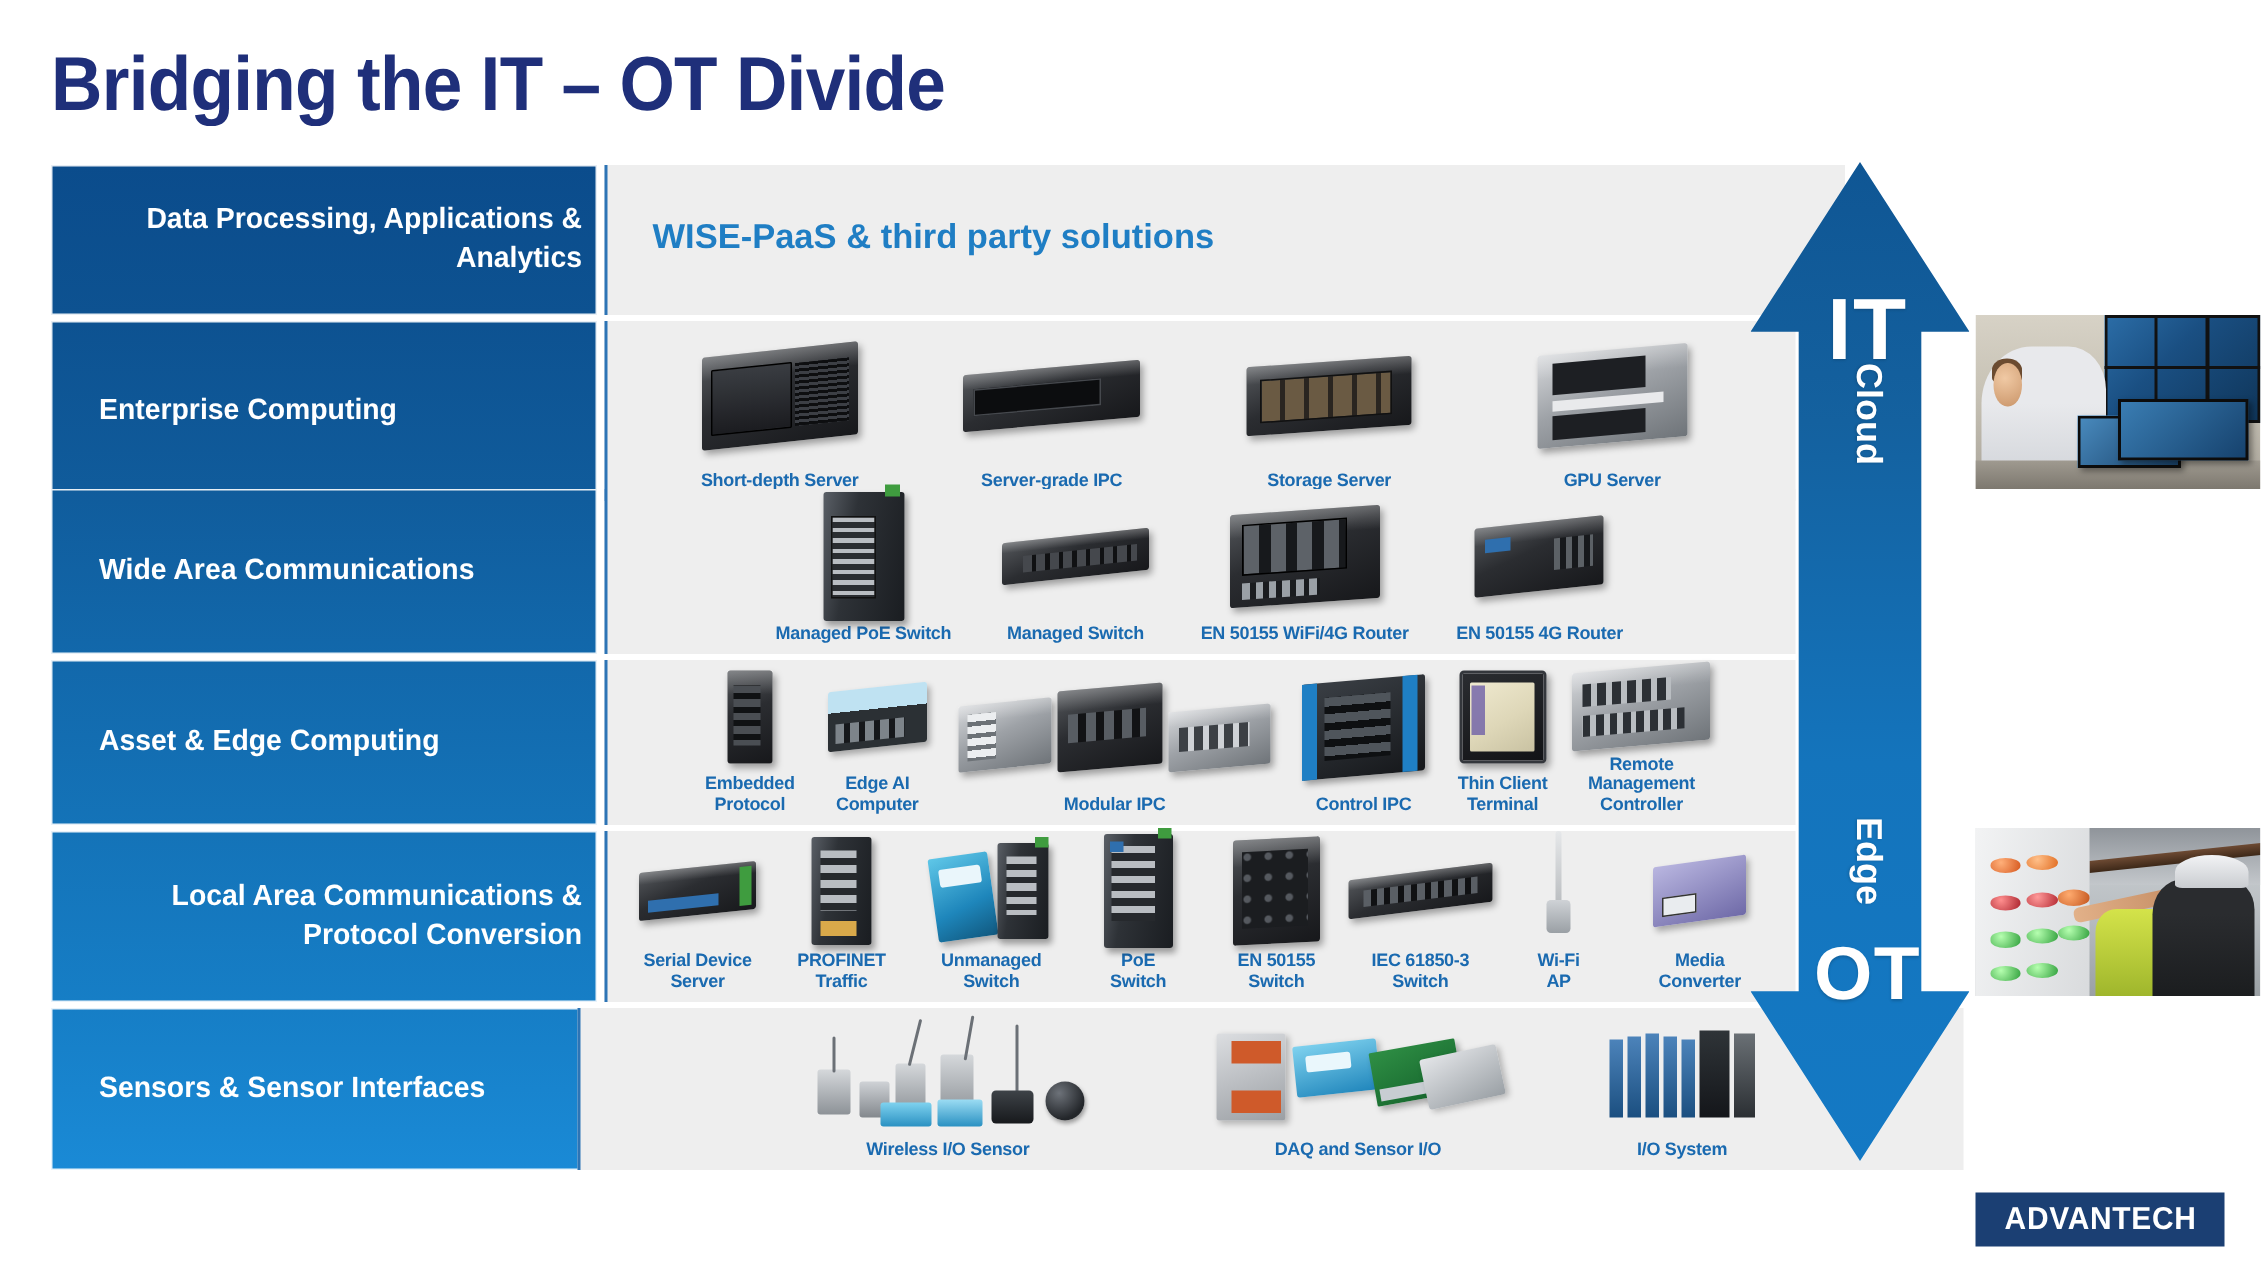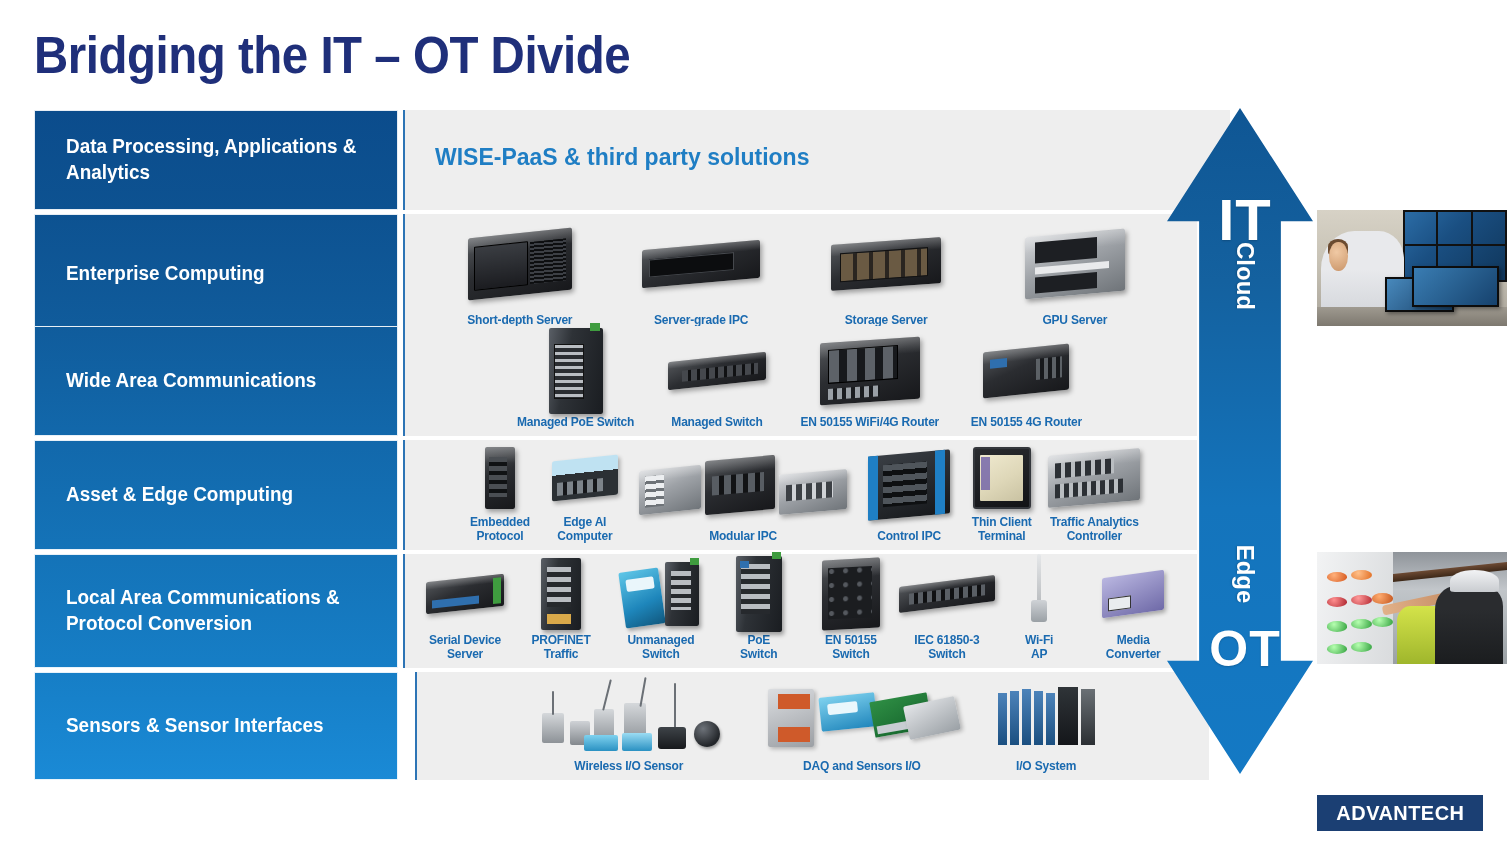--- a/index.html
+++ b/index.html
@@ -21,20 +21,21 @@
 
   
   .row { position: absolute; left: 0; right: 0; }
 
   .side {
     position: absolute; left: 34px; width: 364px; top: 0; bottom: 0;
     display: flex; align-items: center;
     color: #ffffff; font-weight: bold; font-size: 19.5px;
     padding-left: 32px; line-height: 1.32;
     box-shadow: 0 0 0 1px rgba(255,255,255,0.9) inset;
+    text-align: right;
   }
   .side span { transform: scaleX(0.97); transform-origin: left center; display:block;}
 
   .panel {
     position: absolute; top: 0; bottom: 0;
     background: #eeeeee;
     border-left: 2px solid #2d74b5;
   }
 
   
@@ -441,21 +442,21 @@
 
         <div class="item" style="width:13%;">
           <div class="pic">
             <div class="dev box3d silver" style="width:92px;height:52px;transform:skewY(-5deg);">
               <div style="position:absolute;left:8%;top:16%;width:64%;height:28%;
                           background:repeating-linear-gradient(90deg,#2c3035 0 6px,#b9bdc1 6px 10px);"></div>
               <div style="position:absolute;left:8%;top:56%;width:74%;height:26%;
                           background:repeating-linear-gradient(90deg,#2c3035 0 5px,#b9bdc1 5px 9px);"></div>
             </div>
           </div>
-          <div class="caption">Traffic Analytics
+          <div class="caption">Remote Management
 Controller</div>
         </div>
 
       </div>
     </div>
   </div>
 
   <div class="row" style="top:554px;height:114px;">
     <div class="side" style="background:linear-gradient(180deg,#1473b8,#167ec6);">
       <span>Local Area Communications &amp;
@@ -566,21 +567,21 @@
         </div>
 
       </div>
     </div>
   </div>
 
   <div class="row" style="top:672px;height:108px;">
     <div class="side" style="background:linear-gradient(180deg,#167ec6,#1a8ad6);">
       <span>Sensors &amp; Sensor Interfaces</span>
     </div>
-    <div class="panel" style="left:415px;width:794px;">
+    <div class="panel" style="left:385px;width:924px;">
       <div class="items" style="padding:0 20px;">
 
         <div class="item" style="width:33%;">
           <div class="pic">
             <div style="position:relative;width:210px;height:78px;">
               <div style="position:absolute;left:18px;top:36px;width:22px;height:30px;
                           background:linear-gradient(180deg,#d5d8db,#8d9297);border-radius:2px;"></div>
               <div class="antenna" style="left:28px;top:14px;height:24px;"></div>
               <div style="position:absolute;left:46px;top:44px;width:20px;height:24px;
                           background:linear-gradient(180deg,#cfd2d6,#83888d);border-radius:2px;"></div>
@@ -618,21 +619,21 @@
                 <div style="position:absolute;left:14%;top:20%;width:54%;height:34%;background:#eaf7fc;border-radius:2px;"></div>
               </div>
               <div class="greenpcb" style="position:absolute;left:110px;top:16px;width:58px;height:36px;transform:rotate(-10deg);">
                 <div style="position:absolute;left:6%;bottom:8%;width:54%;height:22%;background:#c8cdd2;"></div>
               </div>
               <div style="position:absolute;left:144px;top:20px;width:52px;height:34px;
                           background:linear-gradient(160deg,#e3e5e8,#9aa0a5);transform:rotate(-12deg);border-radius:2px;
                           box-shadow:2px 2px 4px rgba(0,0,0,0.25);"></div>
             </div>
           </div>
-          <div class="caption">DAQ and Sensors I/O</div>
+          <div class="caption">DAQ and Sensor I/O</div>
         </div>
 
         <div class="item" style="width:20%;">
           <div class="pic">
             <div style="display:flex;align-items:flex-end;gap:3px;">
               <div style="width:9px;height:52px;background:linear-gradient(180deg,#4c83ba,#1b4f80);"></div>
               <div style="width:9px;height:54px;background:linear-gradient(180deg,#4c83ba,#1b4f80);"></div>
               <div style="width:9px;height:56px;background:linear-gradient(180deg,#4c83ba,#1b4f80);"></div>
               <div style="width:9px;height:54px;background:linear-gradient(180deg,#4c83ba,#1b4f80);"></div>
               <div style="width:9px;height:52px;background:linear-gradient(180deg,#4c83ba,#1b4f80);"></div>

